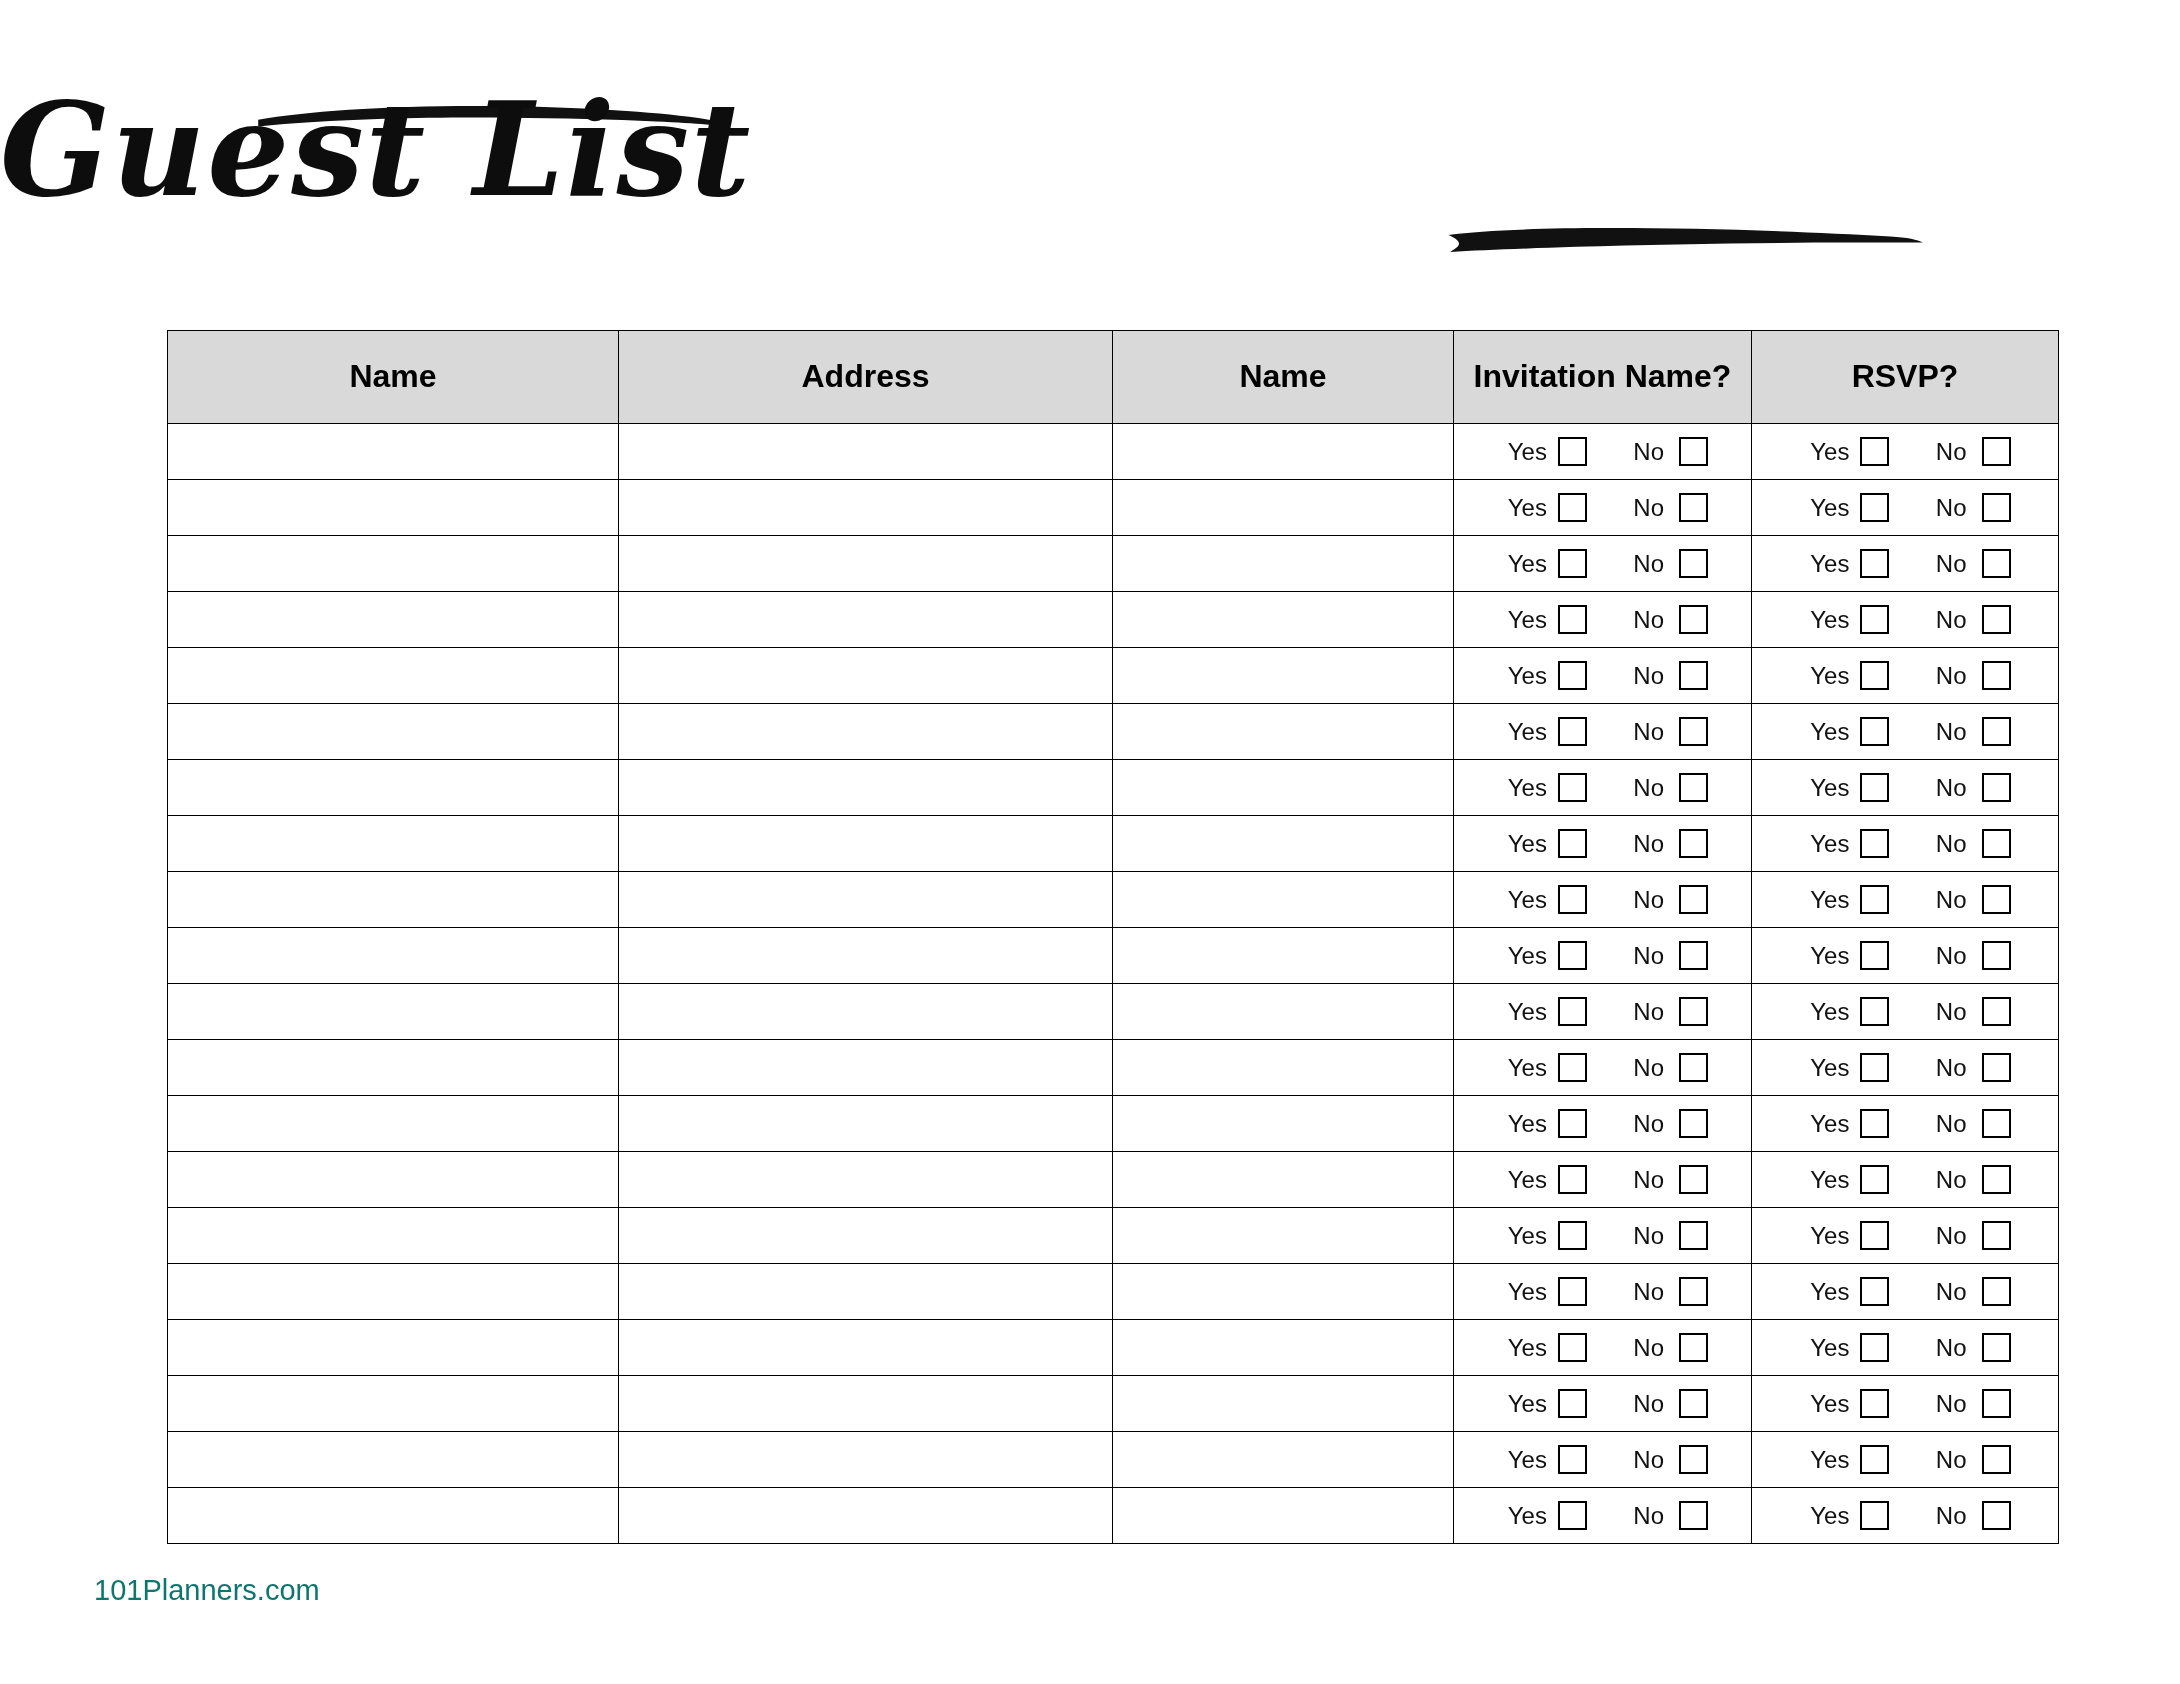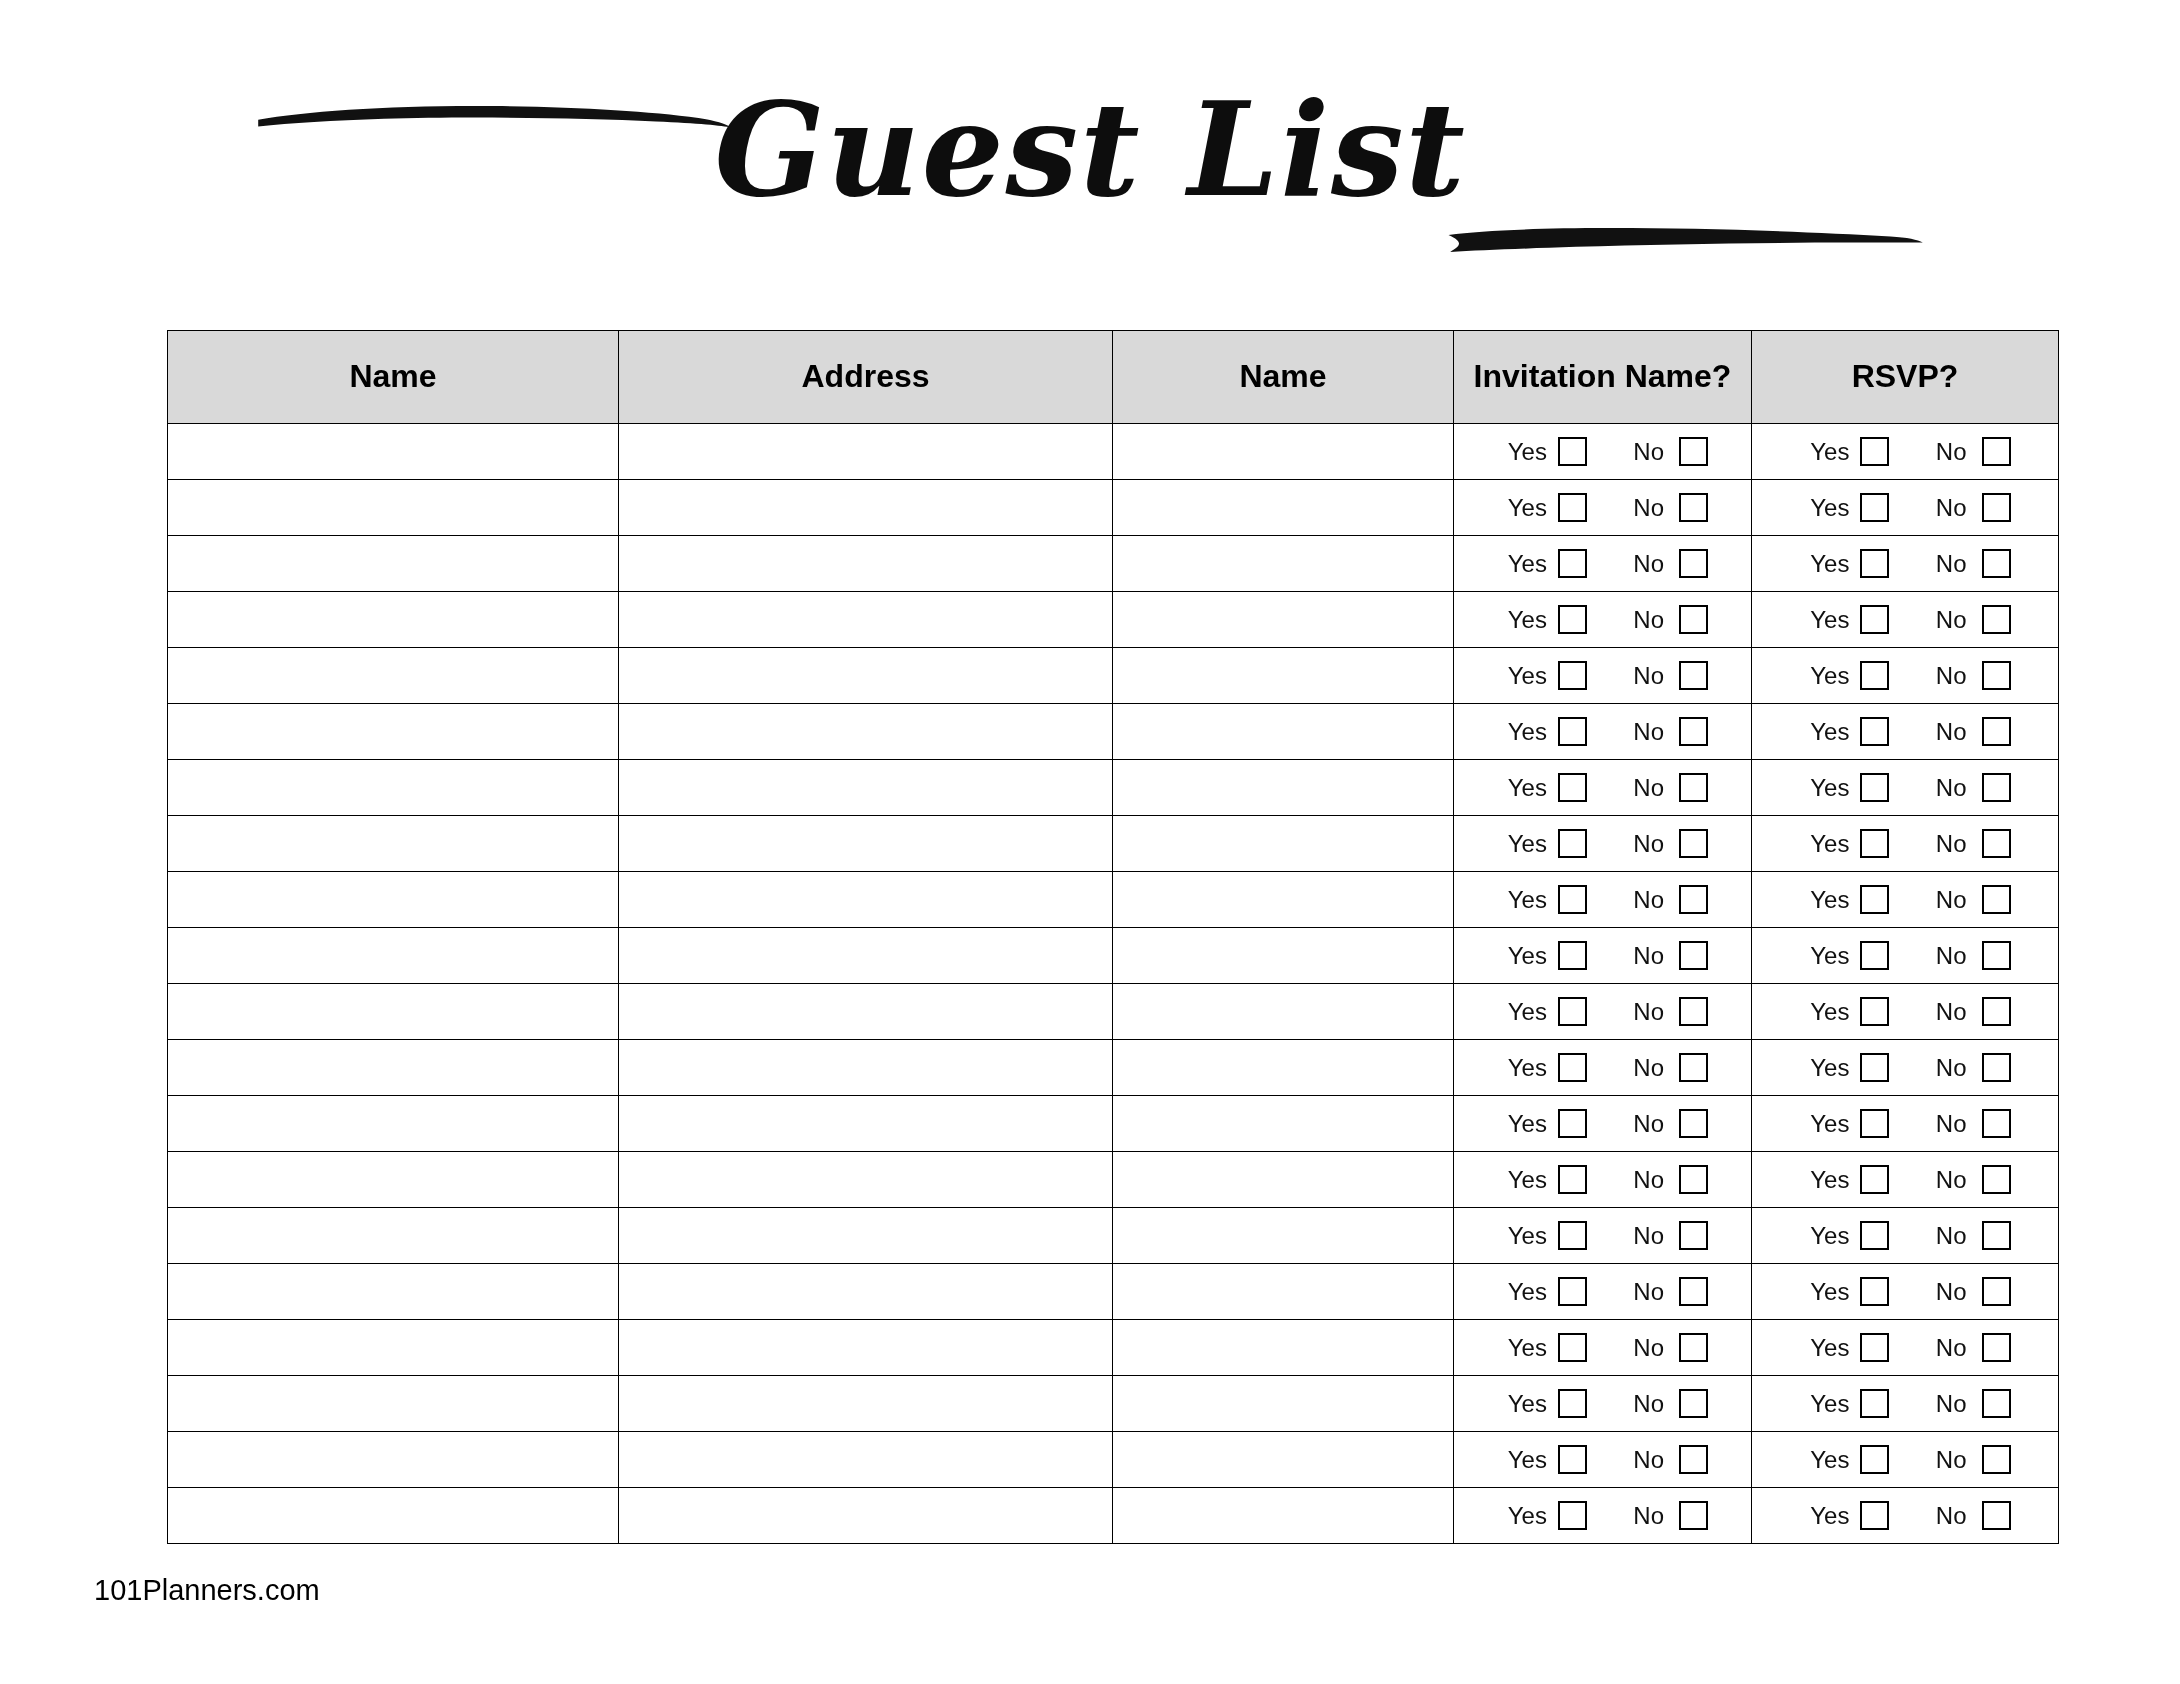--- a/index.html
+++ b/index.html
@@ -27,21 +27,20 @@
   .title-area {
     position: relative;
     height: 307px;
   }
 
   .title-script {
     position: absolute;
     left: 0;
     right: 0;
     top: 85px;
-    text-align: center;
     font-family: "DejaVu Serif", serif;
     font-style: italic;
     font-weight: 700;
     font-size: 129px;
     letter-spacing: 1.7px;
     line-height: 1;
     color: #0d0d0d;
   }
 
   
@@ -135,21 +134,21 @@
     justify-content: center;
   }
   .yn-spacer { width: 15.3px; }
 
   
   .footer {
     position: absolute;
     left: 94px;
     bottom: 78px;
     font-size: 29px;
-    color: #000000;
+    color: #0f766e;
     font-family: "Liberation Sans", sans-serif;
   }
 </style>
 </head>
 <body>
 
 <div class="page">
 
   <div class="title-area">
 

